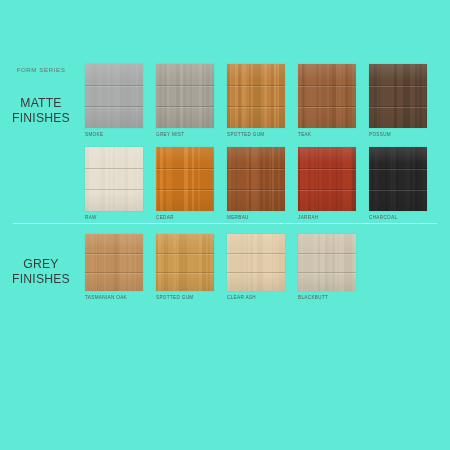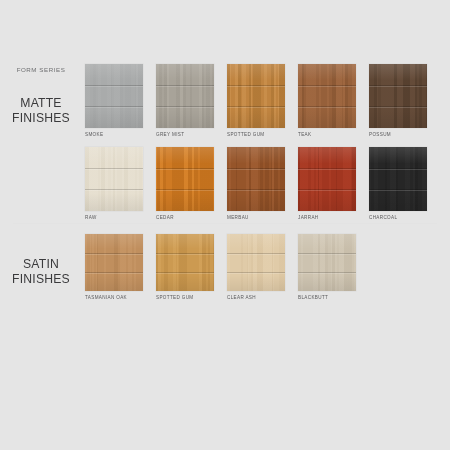--- a/index.html
+++ b/index.html
@@ -13,21 +13,21 @@
     font-family: "Liberation Sans", sans-serif;
     overflow: hidden;
     position: relative;
   }
 
   .sheet {
     position: absolute;
     left: 0; top: 0;
     width: 450px;
     height: 450px;
-    background: #e5e5e5;
+    background: #5eead4;
   }
 
   
   .side-col {
     position: absolute;
     left: 0;
     width: 82px;
     text-align: center;
   }
   .series-kicker {
@@ -130,21 +130,21 @@
   <div class="side-col series-kicker" id="form-series-kicker">FORM SERIES</div>
 
   <div class="side-col section-title" id="matte-title">
     <div>MATTE</div>
     <div>FINISHES</div>
   </div>
 
   <div class="divider" id="divider-satin"></div>
 
   <div class="side-col section-title" id="satin-title">
-    <div>SATIN</div>
+    <div>GREY</div>
     <div>FINISHES</div>
   </div>
 
   <div class="row" id="row-matte-1">
       <div class="swatch-cell">
         <div class="chip" style="background: rgb(169, 171, 171);">
           <div class="grain" style="background-image: linear-gradient(90deg, rgb(183, 185, 185) 0%, rgb(183, 185, 185) 4.62%, rgb(183, 185, 185) 4.62%, rgb(183, 185, 185) 8.12%, rgb(169, 171, 171) 8.12%, rgb(169, 171, 171) 14.01%, rgb(154, 156, 157) 14.01%, rgb(154, 156, 157) 19.58%, rgb(169, 171, 171) 19.58%, rgb(169, 171, 171) 21.72%, rgb(183, 185, 185) 21.72%, rgb(183, 185, 185) 27.32%, rgb(169, 171, 171) 27.32%, rgb(169, 171, 171) 31.89%, rgb(169, 171, 171) 31.89%, rgb(169, 171, 171) 38.39%, rgb(183, 185, 185) 38.39%, rgb(183, 185, 185) 44.78%, rgb(154, 156, 157) 44.78%, rgb(154, 156, 157) 46.95%, rgb(169, 171, 171) 46.95%, rgb(169, 171, 171) 50.71%, rgb(183, 185, 185) 50.71%, rgb(183, 185, 185) 55.27%, rgb(183, 185, 185) 55.27%, rgb(183, 185, 185) 60.36%, rgb(154, 156, 157) 60.36%, rgb(154, 156, 157) 65.49%, rgb(169, 171, 171) 65.49%, rgb(169, 171, 171) 69.14%, rgb(154, 156, 157) 69.14%, rgb(154, 156, 157) 72.66%, rgb(154, 156, 157) 72.66%, rgb(154, 156, 157) 78.83%, rgb(169, 171, 171) 78.83%, rgb(169, 171, 171) 85.42%, rgb(154, 156, 157) 85.42%, rgb(154, 156, 157) 86.87%, rgb(154, 156, 157) 86.87%, rgb(154, 156, 157) 88.25%, rgb(183, 185, 185) 88.25%, rgb(183, 185, 185) 91.27%, rgb(154, 156, 157) 91.27%, rgb(154, 156, 157) 96.99%, rgb(154, 156, 157) 96.99%, rgb(154, 156, 157) 100%); opacity: 0.18;"></div>
           <div class="seams">
             <i></i>
             <i></i>

